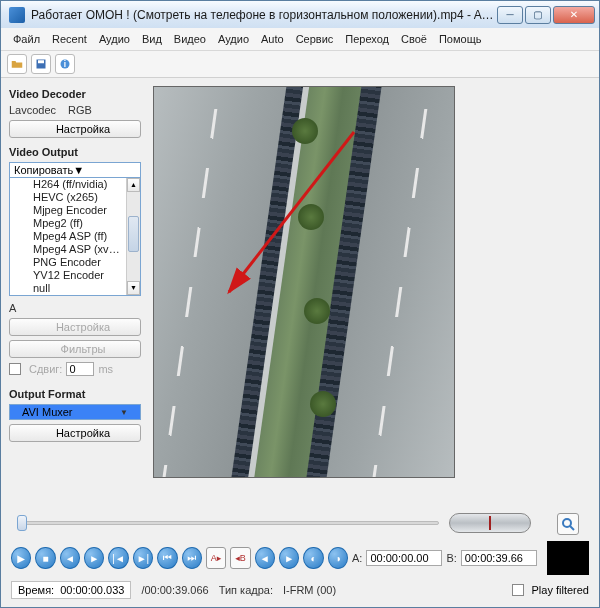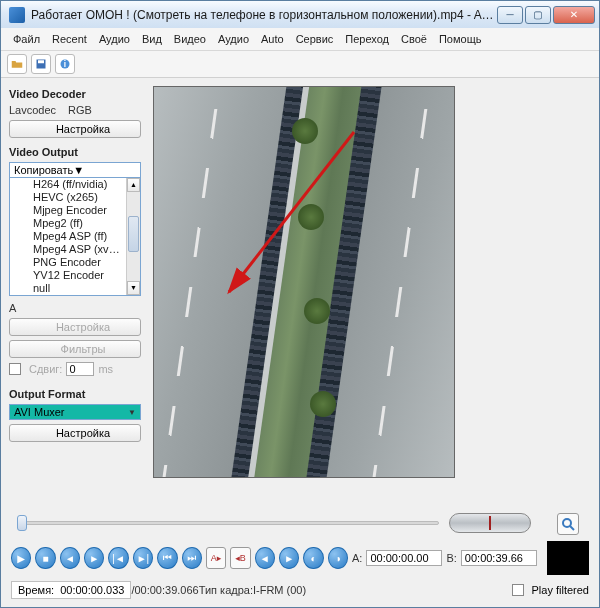--- a/index.html
+++ b/index.html
@@ -20,21 +20,21 @@
 .toolbar { display: flex; gap: 4px; padding: 3px 6px; background: #f5f5f5; border-bottom: 1px solid #d0d0d0; }
 .tbtn { width: 20px; height: 20px; border: 1px solid #bbb; border-radius: 3px; display: flex; align-items: center; justify-content: center; background: #fff; }
 .tbtn svg { width: 12px; height: 12px; }
 
 .content { flex: 1; display: flex; background: #f0f0f0; overflow: hidden; padding-bottom: 4px; }
 .sidebar { width: 148px; padding: 6px 8px 4px 8px; display: flex; flex-direction: column; gap: 4px; }
 .section-title { font-weight: bold; color: #222; margin-top: 4px; }
 .row { display: flex; gap: 12px; color: #333; }
 .btn { border: 1px solid #a8a8a8; border-radius: 3px; background: linear-gradient(#fdfdfd,#e9e9e9); padding: 2px 0; text-align: center; cursor: default; }
 .btn.wide { width: 100%; padding-left: 16px; }
-.select { border: 1px solid #7aa5d2; background: #14b8a6; padding: 1px 4px; display: flex; align-items: center; justify-content: space-between; cursor: default; }
+.select { border: 1px solid #7aa5d2; background: #3b82f6; padding: 1px 12px; display: flex; align-items: center; justify-content: space-between; cursor: default; }
 .select .arrow { font-size: 8px; color: #333; }
 .combo-wrapper { position: relative; }
 .combo-open { width: 100%; }
 .combo-display { border: 1px solid #7aa5d2; border-bottom: none; background: #fff; padding: 1px 4px; display: flex; justify-content: flex-start; align-items: center; }
 .combo-list { border: 1px solid #7aa5d2; background: #fff; position: relative; }
 .combo-list .item { padding: 0 4px; white-space: nowrap; overflow: hidden; text-overflow: ellipsis; color: #222; line-height: 13px; }
 .combo-list .item.sel { background: #316ac5; color: #fff; }
 .combo-list .scrollbar { position: absolute; right: 0; top: 0; bottom: 0; width: 14px; background: #e9e9e9; border-left: 1px solid #ccc; }
 .combo-list .scrollbar .thumb { position: absolute; left: 1px; right: 1px; top: 38px; height: 36px; background: linear-gradient(#e0e8f2,#c5d4e6); border: 1px solid #9cb2cc; border-radius: 2px; }
 .combo-list .scrollbar .sbtn { position: absolute; left: 0; right: 0; height: 14px; background: linear-gradient(#fdfdfd,#e9e9e9); border: 1px solid #bbb; font-size: 7px; text-align: center; line-height: 12px; }
@@ -72,21 +72,21 @@
 
 .controls-row { display: flex; align-items: center; gap: 4px; }
 .rbtn { width: 22px; height: 22px; border-radius: 50%; background: radial-gradient(circle at 30% 30%,#8cc2f0,#2a7cc6); border: 1px solid #1f6bb0; display: flex; align-items: center; justify-content: center; color: #fff; font-size: 10px; }
 .sqbtn { width: 22px; height: 22px; border: 1px solid #999; border-radius: 3px; background: #fafafa; display: flex; align-items: center; justify-content: center; font-size: 9px; color: #444; }
 .sqbtn.red { color: #b03030; }
 .time-fields { display: flex; align-items: center; gap: 4px; margin-left: auto; }
 .time-fields label { color: #333; }
 .time-fields input { width: 76px; border: 1px solid #a8a8a8; padding: 1px 3px; background: #fff; }
 .preview-thumb { width: 46px; height: 34px; background: #000; margin-left: 6px; }
 
-.status-row { display: flex; align-items: center; }
+.status-row { display: flex; align-items: center; gap: 10px; }
 .status-box { border: 1px solid #c0c0c0; background: #fff; padding: 2px 6px; display: flex; gap: 6px; }
 .status-ro { color: #333; }
 .pf-row { display: flex; align-items: center; gap: 4px; margin-left: auto; }
 </style>
 </head>
 <body>
 
 <div class="titlebar">
   <div class="app-icon"></div>
   <div class="title">Работает ОМОН ! (Смотреть на телефоне в горизонтальном положении).mp4 - Avidemux</div>

